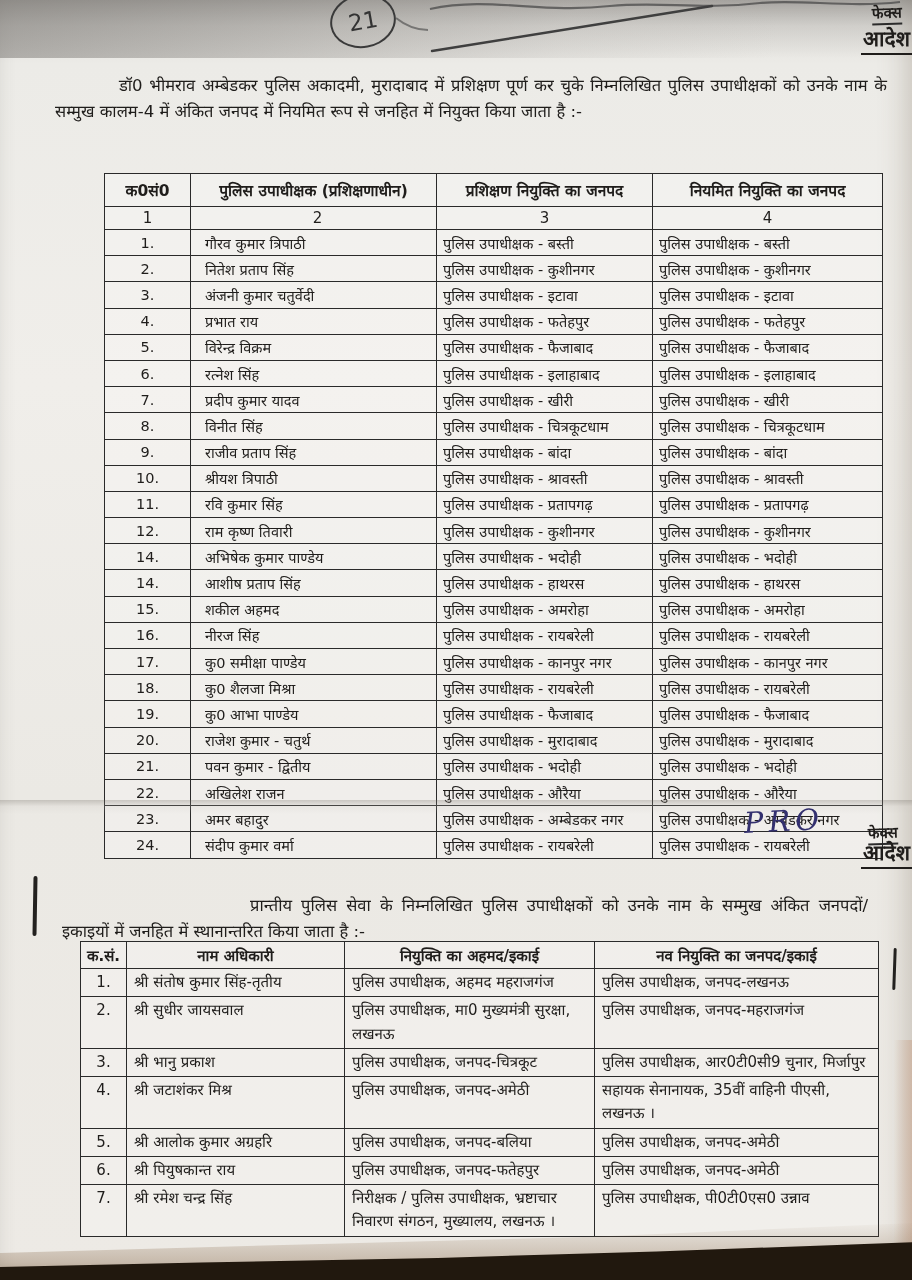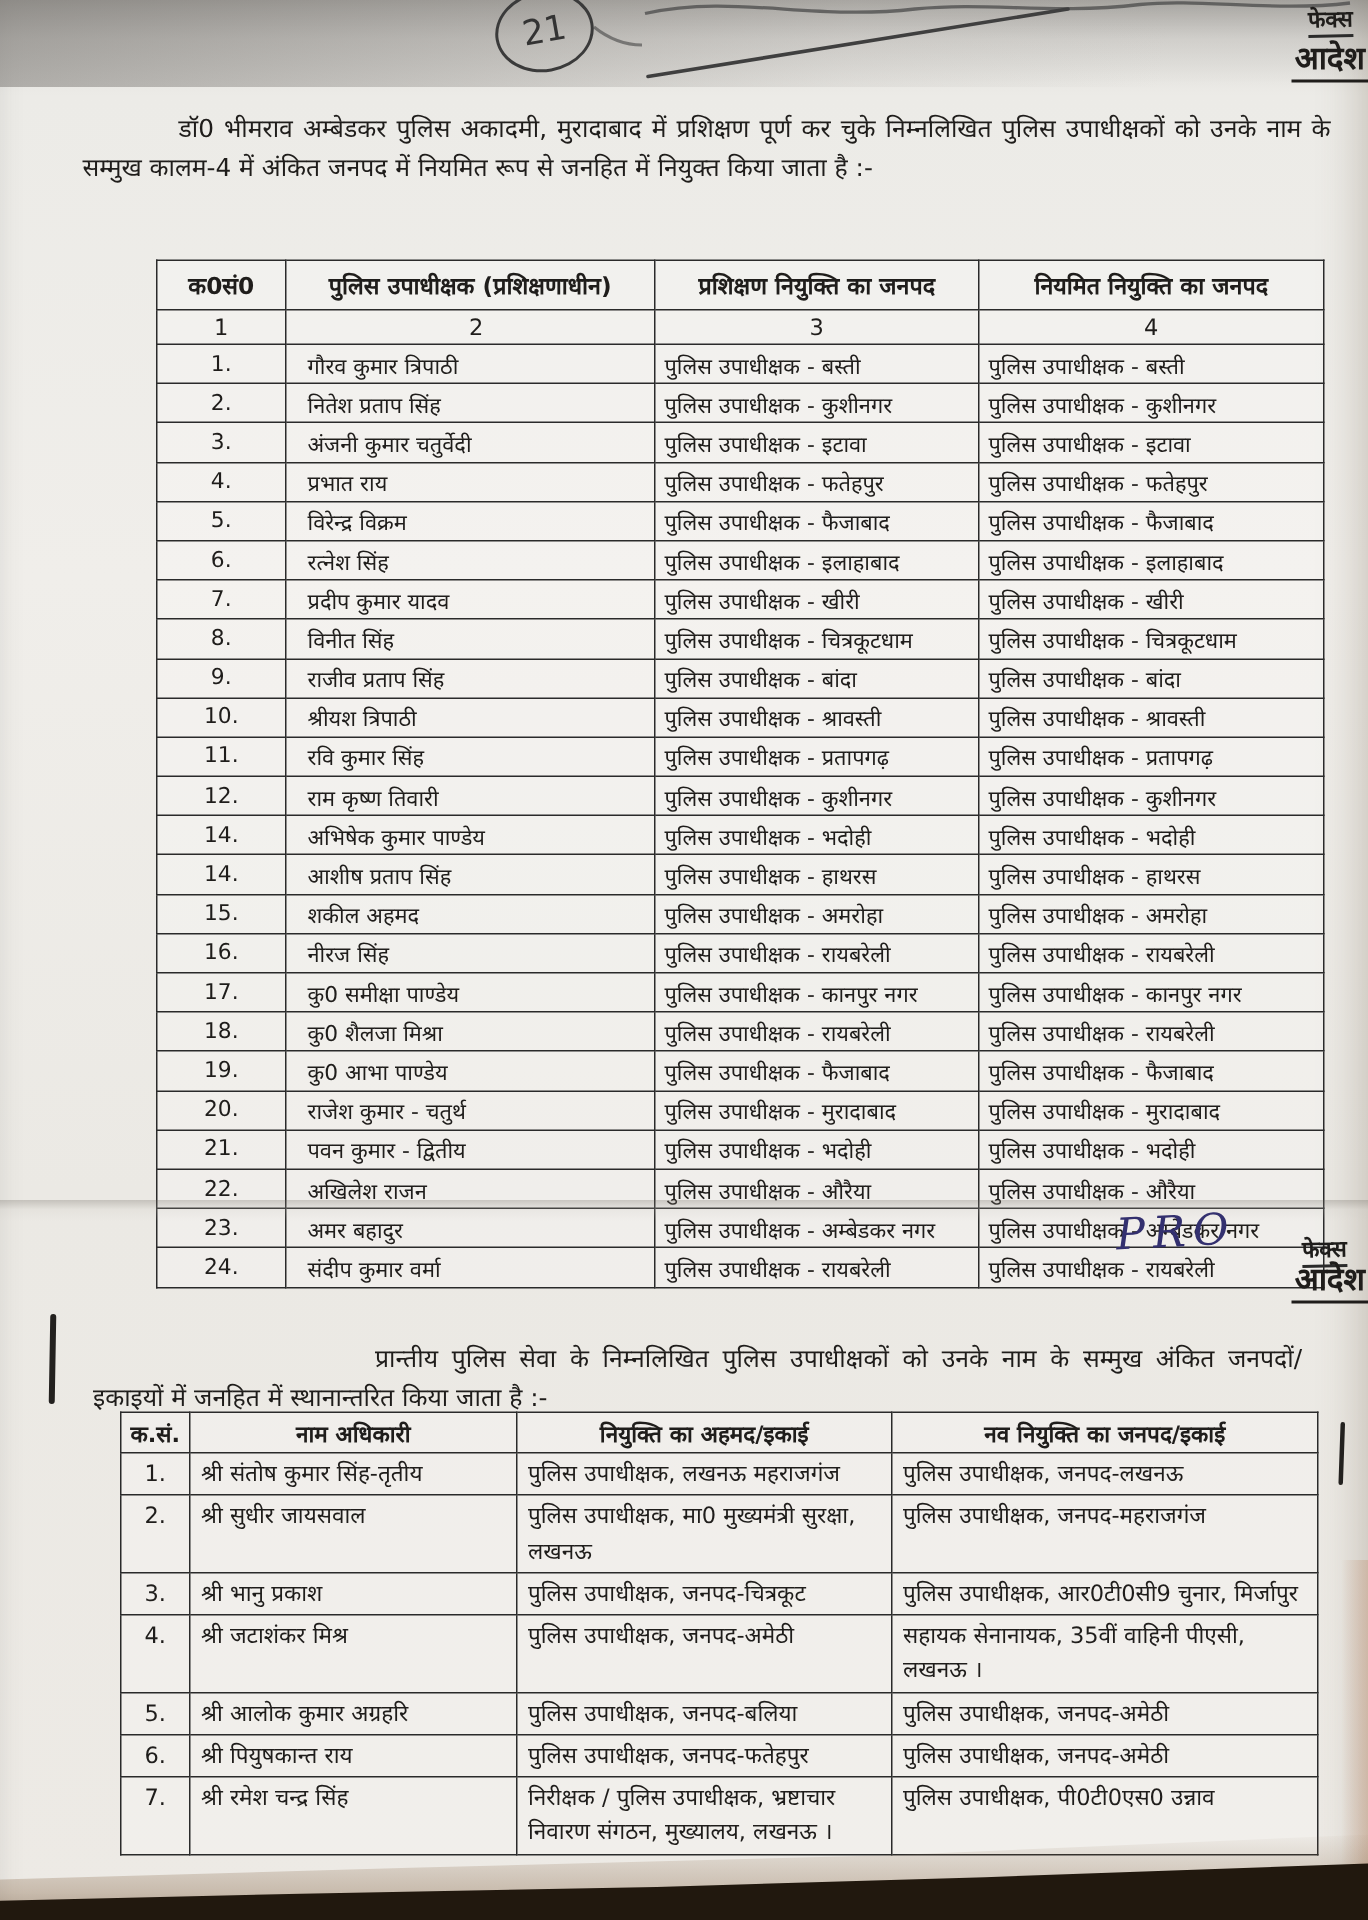--- a/index.html
+++ b/index.html
@@ -321,21 +321,21 @@
         <th>क.सं.</th>
         <th>नाम अधिकारी</th>
         <th>नियुक्ति का अहमद/इकाई</th>
         <th>नव नियुक्ति का जनपद/इकाई</th>
       </tr>
     </thead>
     <tbody>
         <tr>
           <td>1.</td>
           <td>श्री संतोष कुमार सिंह-तृतीय</td>
-          <td>पुलिस उपाधीक्षक, लखनऊ महराजगंज</td>
+          <td>पुलिस उपाधीक्षक, अहमद महराजगंज</td>
           <td>पुलिस उपाधीक्षक, जनपद-लखनऊ</td>
         </tr>
         <tr>
           <td>2.</td>
           <td>श्री सुधीर जायसवाल</td>
           <td>पुलिस उपाधीक्षक, मा0 मुख्यमंत्री सुरक्षा, लखनऊ</td>
           <td>पुलिस उपाधीक्षक, जनपद-महराजगंज</td>
         </tr>
         <tr>
           <td>3.</td>

